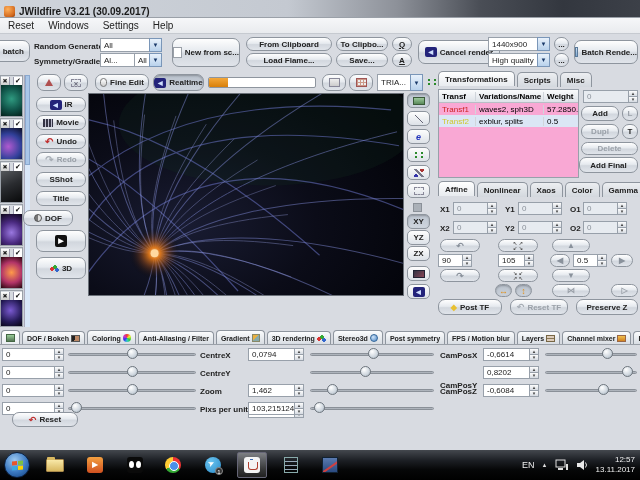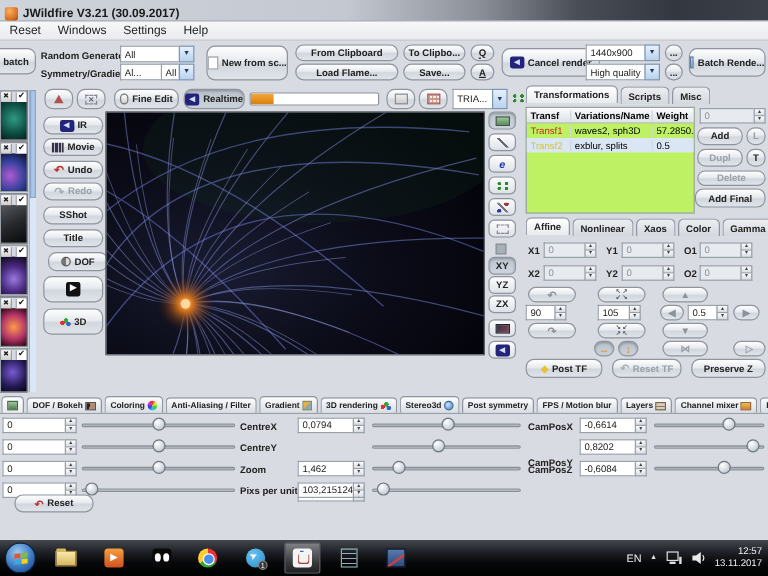--- a/index.html
+++ b/index.html
@@ -93,21 +93,21 @@
   .ic-diag { width:10px; height:8px; background:linear-gradient(45deg,transparent 45%,#667 45%,#667 55%,transparent 55%); }
   .ic-e { color:#2233bb; font-size:9px; font-weight:bold; font-style:italic; }
   .ic-dots4 { width:10px; height:8px;
     background:radial-gradient(circle 1.5px at 2px 2px,#2a8a2a 90%,transparent),radial-gradient(circle 1.5px at 8px 2px,#2a8a2a 90%,transparent),radial-gradient(circle 1.5px at 2px 6px,#2a8a2a 90%,transparent),radial-gradient(circle 1.5px at 8px 6px,#2a8a2a 90%,transparent); }
   .ic-node { width:10px; height:8px; background:linear-gradient(45deg,transparent 44%,#778 44%,#778 56%,transparent 56%),radial-gradient(circle 2px at 2px 7px,#33a 90%,transparent),radial-gradient(circle 2px at 8px 1px,#a33 90%,transparent); }
   .ic-sq { width:9px; height:9px; background:#aab0b8; border:1px solid #8a9098; }
 
   
   .rp-tabs { position:absolute; left:438px; top:72px; display:flex; gap:2px; }
   .ttable { position:absolute; left:438px; top:89px; width:141px; height:89px;
-    background:#bef264; border:1px solid #98a0aa; font-size:8px; }
+    background:#f9a8d4; border:1px solid #98a0aa; font-size:8px; }
   .trow { display:flex; height:12px; align-items:center; }
   .trow.hd { height:13px; background:linear-gradient(#fafbfc,#dde2e8); font-weight:bold; border-bottom:1px solid #b8bec6; }
   .trow.alt { background:#dbe6f5; }
   .tc1 { width:37px; padding-left:3px; border-right:1px solid #d0d5db; overflow:hidden; white-space:nowrap; }
   .tc2 { width:68px; padding-left:3px; border-right:1px solid #d0d5db; overflow:hidden; white-space:nowrap; }
   .tc3 { flex:1; padding-left:3px; overflow:hidden; white-space:nowrap; }
   .t1 { color:#cc2222; } .t2 { color:#cfc82e; }
   .ic-hv { color:#e0921e; font-size:9px; font-weight:bold; }
   .ic-4ar { font-size:5px; line-height:5px; color:#555; text-align:center; white-space:pre; }
   .gar { color:#8a929c; font-size:8px; }
@@ -324,21 +324,21 @@
   <div class="btn" style="left:36px;top:134px;width:50px;height:15px;">
     <span class="undo-ic icsq">↶</span>
       <span>Undo</span>
     </div>
   <div class="btn dis" style="left:36px;top:152px;width:50px;height:15px;">
     <span class="redo-ic icsq">↷</span>
       <span>Redo</span>
     </div>
   <div class="btn" style="left:36px;top:172px;width:50px;height:15px;">SShot</div>
   <div class="btn" style="left:36px;top:191px;width:50px;height:15px;">Title</div>
-  <div class="btn" style="left:40px;top:210px;width:50px;height:16px;">
+  <div class="btn" style="left:23px;top:210px;width:50px;height:16px;">
     <span class="icsq" style="width:8px;height:8px;border-radius:50%;background:linear-gradient(90deg,#777 50%,#ddd 50%);border:1px solid #555;"></span>
       <span>DOF</span>
     </div>
   <div class="btn" style="left:36px;top:230px;width:50px;height:22px;">
     <span class="icsq" style="width:12px;height:12px;background:#111;border-radius:2px;color:#fff;font-size:7px;line-height:12px;text-align:center;">▶</span>
     </div>
   <div class="btn" style="left:36px;top:257px;width:50px;height:22px;align-items:center;">
     <span class="ic-3d icsq"></span>
       <span>3D</span>
     </div>

